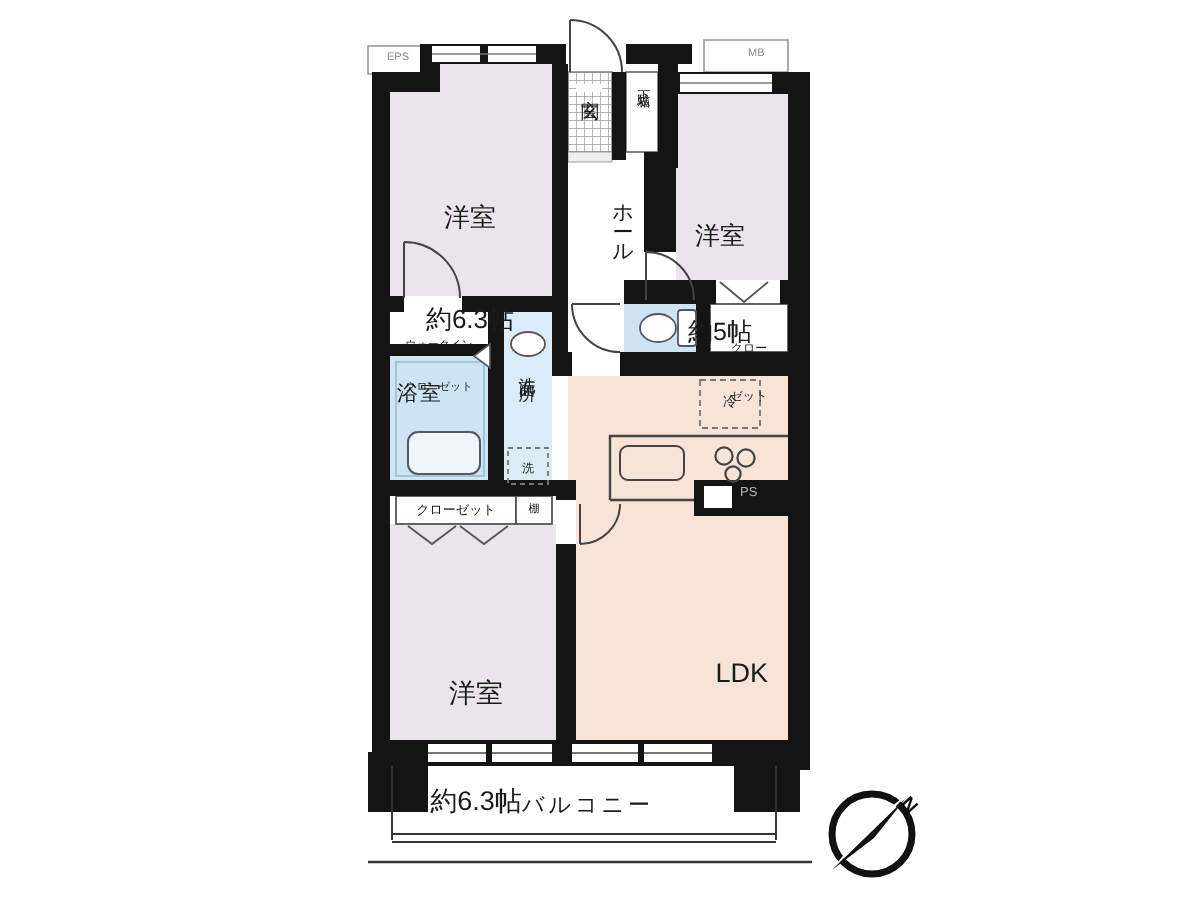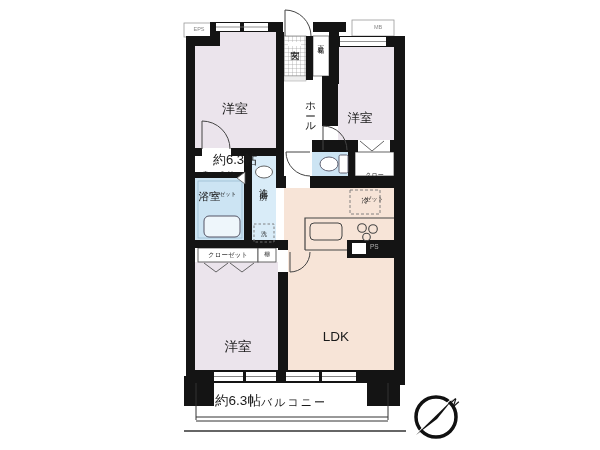--- a/index.html
+++ b/index.html
@@ -130,26 +130,27 @@
     <text x="452" y="403" font-size="10" font-weight="bold" fill="#111" transform="rotate(48 452 400)">N</text>
   </g>
 </svg>
 
 <div class="lbl c" style="left:185px;top:66px;width:100px;font-size:13px;line-height:17px;">
   <div>洋室</div>
   <div>約6.3帖</div>
 </div>
 <div class="lbl c" style="left:322px;top:78px;width:76px;font-size:12.5px;line-height:16px;">
   <div>洋室</div>
+  <div>約5帖</div>
 </div>
 <div class="lbl c" style="left:188px;top:302px;width:100px;font-size:13.5px;line-height:18px;">
   <div>洋室</div>
   <div>約6.3帖</div>
 </div>
-<div class="lbl c" style="left:288px;top:292px;width:96px;font-size:13.5px;line-height:18px;">
+<div class="lbl c" style="left:288px;top:292px;width:96px;font-size:13.5px;line-height:18px;text-align:right;">
   <div>LDK</div>
 </div>
 <div class="lbl v" style="left:288px;top:42px;font-size:9px;background:#fff;padding:1px 0;letter-spacing:1px;">玄関</div>
 <div class="lbl v" style="left:316px;top:40px;font-size:6.5px;letter-spacing:1px;">下駄箱</div>
 <div class="lbl v" style="left:304px;top:94px;font-size:10.5px;letter-spacing:4px;">ホール</div>
 <div class="lbl c" style="left:196px;top:156px;width:47px;font-size:5.5px;line-height:7px;">
   <div>ウォークイン</div>
   <div>クローゼット</div>
 </div>
 <div class="lbl c" style="left:198px;top:190px;width:24px;font-size:10.5px;letter-spacing:1px;">浴室</div>

